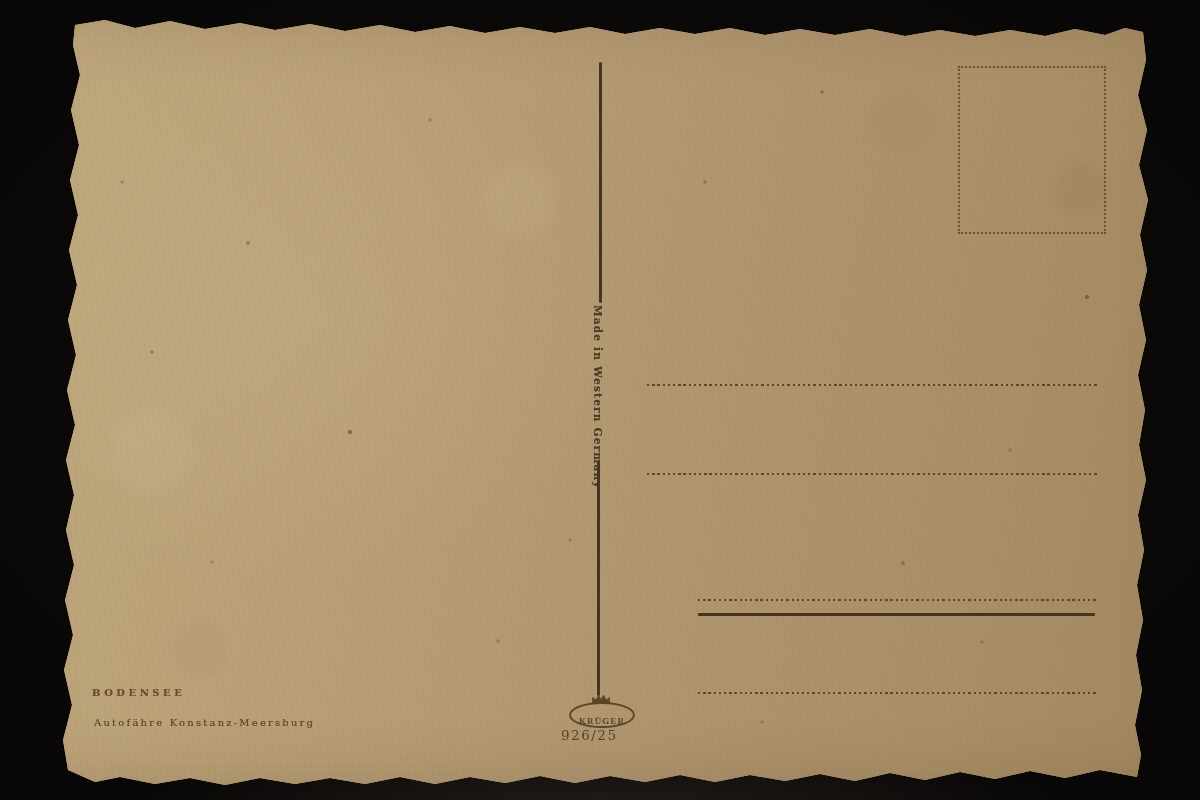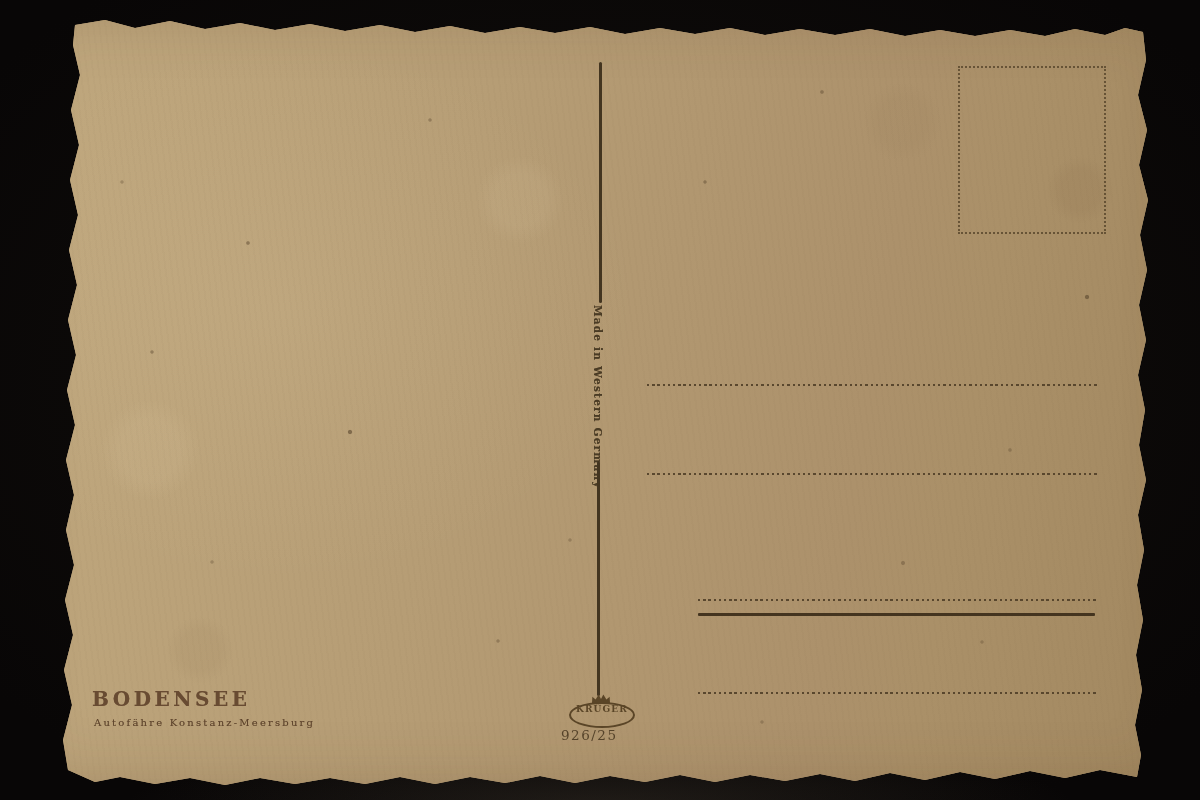--- a/index.html
+++ b/index.html
@@ -86,34 +86,34 @@
     opacity:.88;
   }
   .l1 { left:647px; top:384px; width:450px; }
   .l2 { left:647px; top:473px; width:450px; }
   .l3d { left:698px; top:599px; width:399px; }
   .l4 { left:698px; top:692px; width:399px; }
   .solidline { position:absolute; left:698px; top:613px; width:397px; height:3px; background:#44341f; border-radius:1px; }
   .logo-oval {
     position:absolute; left:569px; top:702px; width:62px; height:22px;
     border:2px solid #5a4527; border-radius:50%;
-    display:flex; align-items:flex-start; justify-content:center;
+    display:flex; align-items:flex-end; justify-content:center;font-family:Liberation Serif, serif;
   }
   .logo-oval span { font-size:9px; font-weight:700; letter-spacing:1.1px; color:#5a4527; }
   .crown {
     position:absolute; left:592px; top:694px; width:18px; height:9px; background:#5a4527;
     clip-path:polygon(0 100%, 2% 30%, 20% 62%, 37% 5%, 50% 55%, 63% 5%, 80% 62%, 98% 30%, 100% 100%);
   }
   .series {
     position:absolute; left:561px; top:727px; width:80px; text-align:left;
     font-size:13.5px; letter-spacing:1.5px; color:#55432a;
   }
   .caption-title {
     position:absolute; left:92px; top:687px;
-    font-size:20px; font-weight:600; letter-spacing:3.5px; color:#684b32;
+    font-size:10px; font-weight:600; letter-spacing:3.5px; color:#684b32;
     text-shadow:0 0 .6px rgba(104,75,50,.55);
   }
   .caption-subtitle {
     position:absolute; left:94px; top:717px;
     font-size:10px; font-weight:500; letter-spacing:2.2px; color:#5f452d;
     text-shadow:0 0 .6px rgba(95,69,45,.5);
   }
 </style>
 </head>
 <body>

